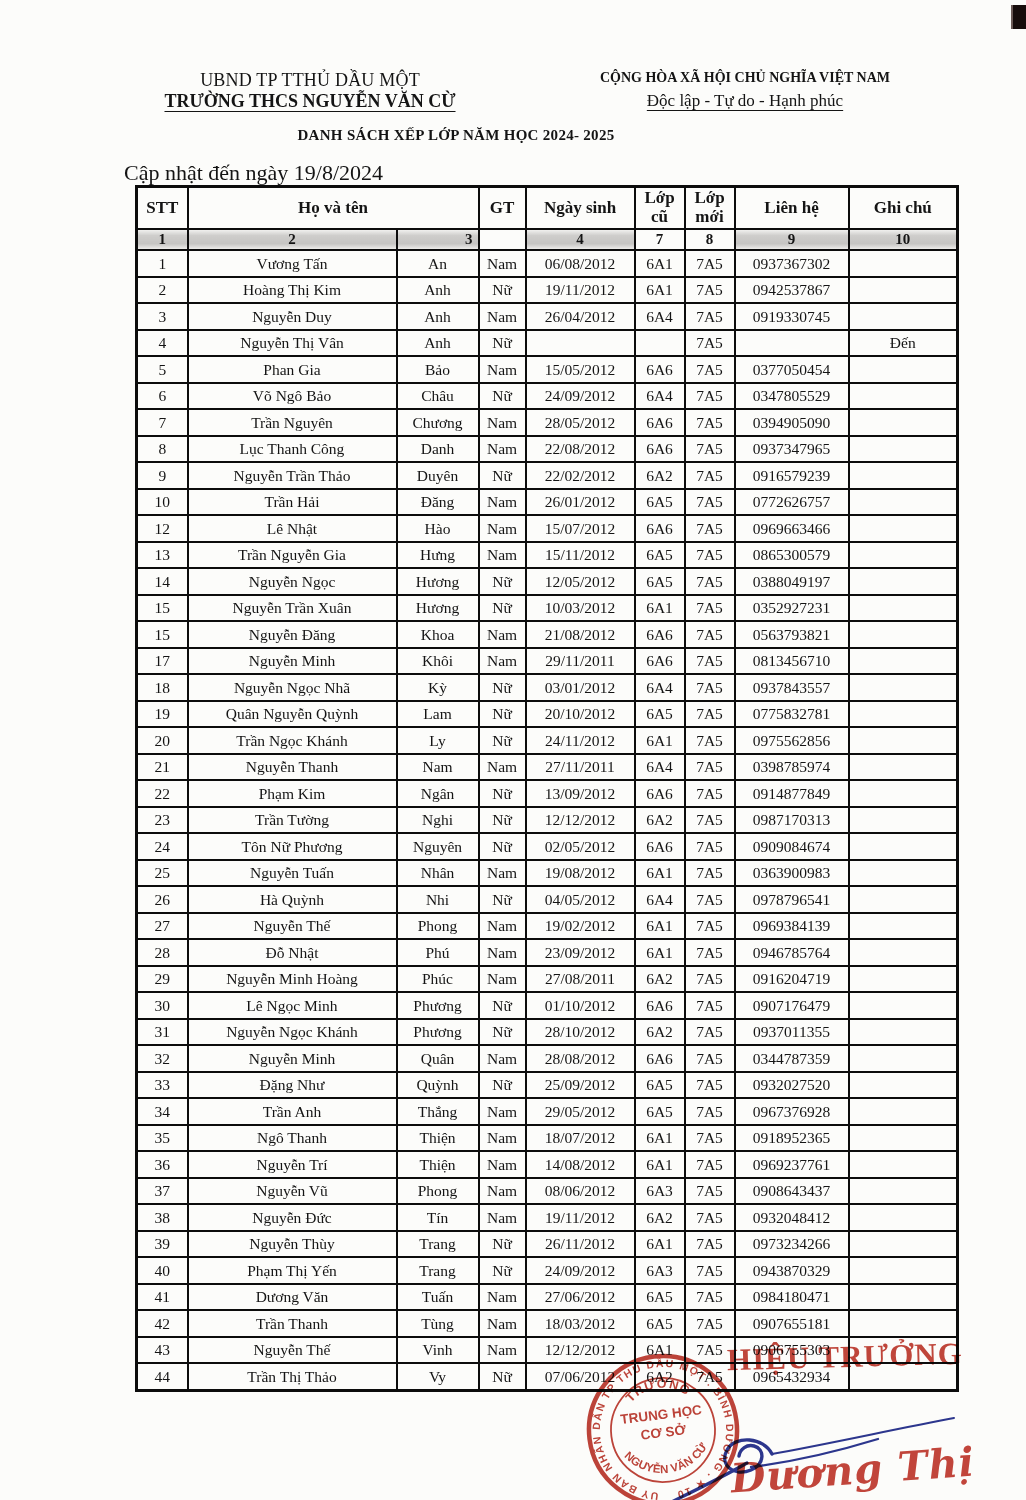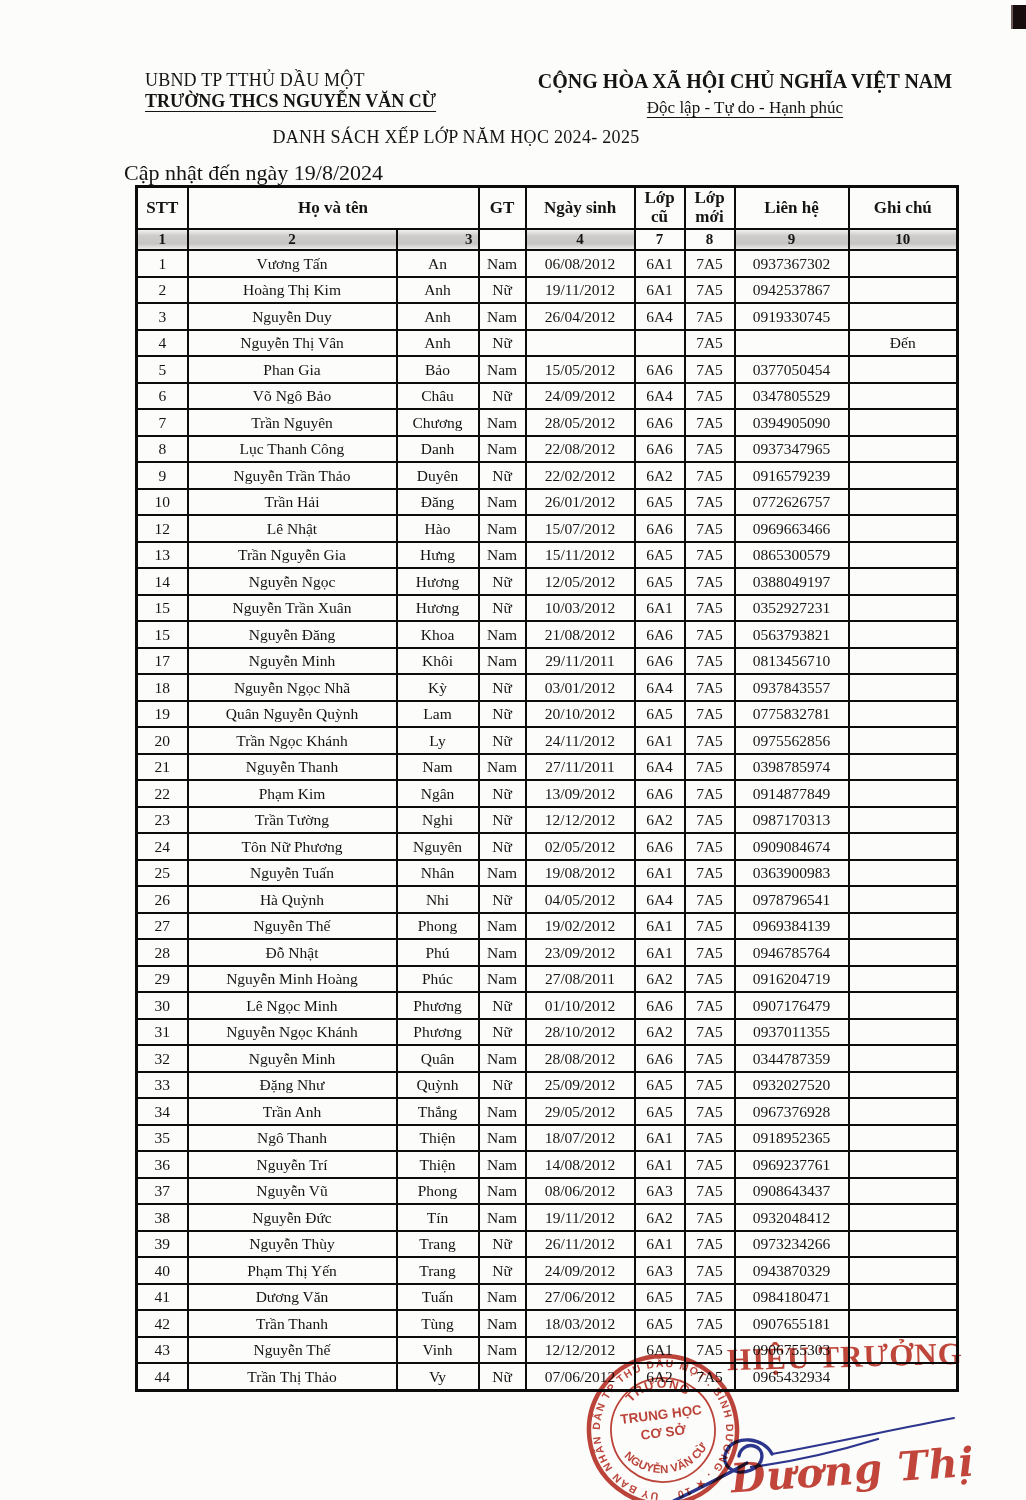--- a/index.html
+++ b/index.html
@@ -7,29 +7,29 @@
     width:1026px;height:1500px;position:relative;overflow:hidden;
     background:#fcfcfa;
     font-family:"Liberation Serif", serif;
     color:#141414;
   }
   .corner-mark{
     position:absolute;right:0;top:5px;width:13px;height:24px;
     background:#170d0c;border-left:2px solid #6b5a57;
   }
   
-  .hdr-left{position:absolute;left:145px;top:70px;width:330px;}
+  .hdr-left{position:absolute;left:145px;top:70px;width:330px;text-align:center;}
   .hdr-right{position:absolute;left:535px;top:70px;width:420px;text-align:center;}
   .org1{font-size:18px;letter-spacing:.2px;}
   .org2{font-size:18px;font-weight:bold;margin-top:0;text-decoration:underline;text-underline-offset:4px;}
-  .nat1{font-size:20px;font-weight:bold;}
+  .nat1{font-size:14px;font-weight:bold;}
   .nat2{font-size:17px;font-weight:normal;margin-top:5px;text-decoration:underline;text-underline-offset:4px;}
   .doc-title{
     position:absolute;left:0;top:127px;width:912px;text-align:center;
-    font-size:18px;font-weight:normal;letter-spacing:.3px;
+    font-size:15px;font-weight:bold;letter-spacing:.3px;
   }
   .updated{position:absolute;left:124px;top:160px;font-size:22px;}
   
   table.doc{
     position:absolute;left:135px;top:185px;
     border-collapse:collapse;table-layout:fixed;width:821px;
     font-size:15.5px;
   }
   table.doc th,table.doc td{
     border:2px solid #0c0c0c;

